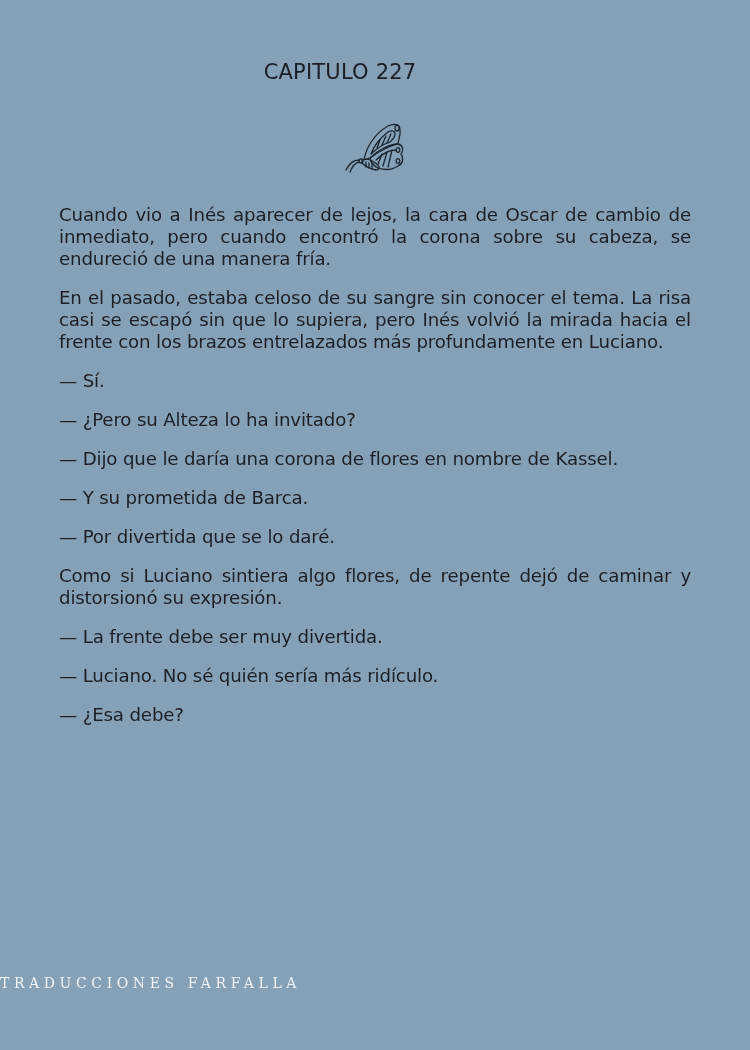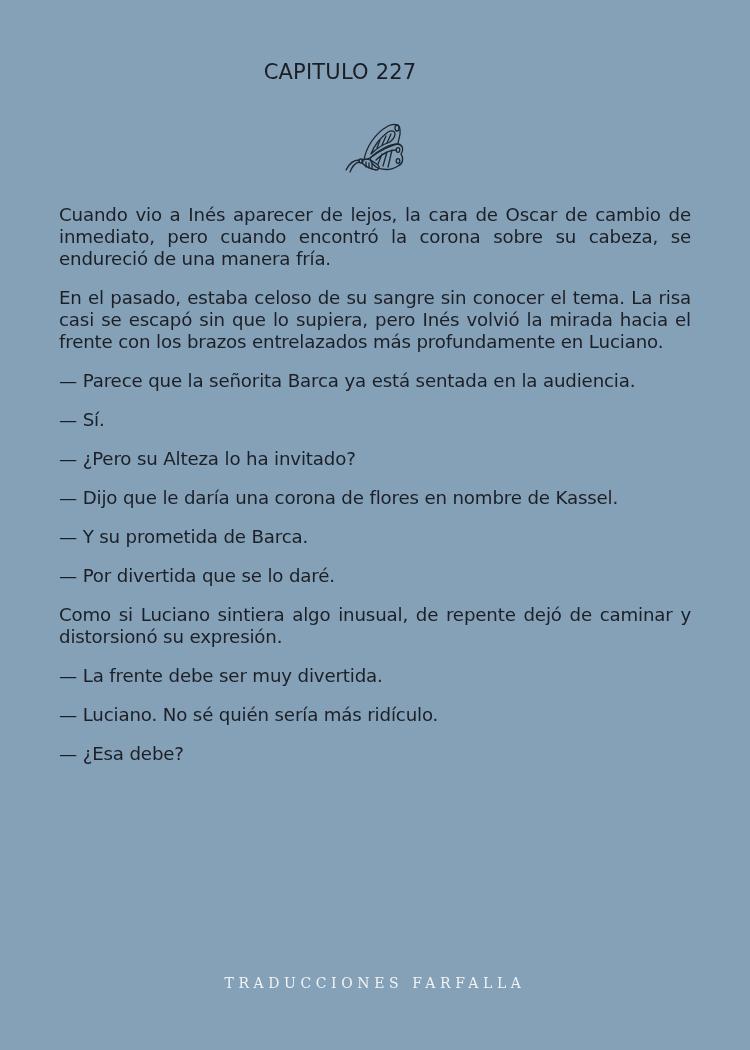--- a/index.html
+++ b/index.html
@@ -16,21 +16,21 @@
   }
   .ornament { position:absolute; top:120px; left:344px; width:62px; height:56px; }
   .body {
     position:absolute; top:204px; left:59px; width:632px;
   }
   .p {
     font-size:18.2px; line-height:22px; margin:0 0 17px 0;
     text-align:justify; letter-spacing:-0.15px;
   }
   .footer {
-    position:absolute; top:975px; left:0; width:750px; text-align:center;
+    position:absolute; top:975px; left:0; width:750px; 
     font-family:"DejaVu Serif", serif; font-size:14px; letter-spacing:4.6px;
     color:#f1f4f7;
   }
 </style>
 </head>
 <body>
 
 <div class="title">CAPITULO 227</div>
 
 <svg class="ornament" viewBox="0 0 62 56" fill="none" stroke="#1c2630" stroke-width="1.3" stroke-linecap="round" stroke-linejoin="round">
@@ -48,25 +48,24 @@
   <path d="M18 40 C22 38 28 40 34 45 C36 47 35 50 32 50 C27 49 21 46 18 43 Z"></path>
   <path d="M22 42 L22 47 M25 43 L25 48 M28 44 L28 49"></path>
   <circle cx="17" cy="41" r="2"></circle>
 
   <path d="M15 40 C10 40 5 44 2 50 M15 42 C11 43 8 47 6 52"></path>
 </svg>
 
 <div class="body">
   <p class="p">Cuando vio a Inés aparecer de lejos, la cara de Oscar de cambio de inmediato, pero cuando encontró la corona sobre su cabeza, se endureció de una manera fría.</p>
   <p class="p">En el pasado, estaba celoso de su sangre sin conocer el tema. La risa casi se escapó sin que lo supiera, pero Inés volvió la mirada hacia el frente con los brazos entrelazados más profundamente en Luciano.</p>
-  <p class="p">— Parece que la señorita Barca ya está sentada en la audiencia.</p>
   <p class="p">— Sí.</p>
   <p class="p">— ¿Pero su Alteza lo ha invitado?</p>
   <p class="p">— Dijo que le daría una corona de flores en nombre de Kassel.</p>
   <p class="p">— Y su prometida de Barca.</p>
   <p class="p">— Por divertida que se lo daré.</p>
-  <p class="p">Como si Luciano sintiera algo inusual, de repente dejó de caminar y distorsionó su expresión.</p>
+  <p class="p">Como si Luciano sintiera algo flores, de repente dejó de caminar y distorsionó su expresión.</p>
   <p class="p">— La frente debe ser muy divertida.</p>
   <p class="p">— Luciano. No sé quién sería más ridículo.</p>
   <p class="p">— ¿Esa debe?</p>
 </div>
 
 <div class="footer">TRADUCCIONES  FARFALLA</div>
 
 </body></html>

